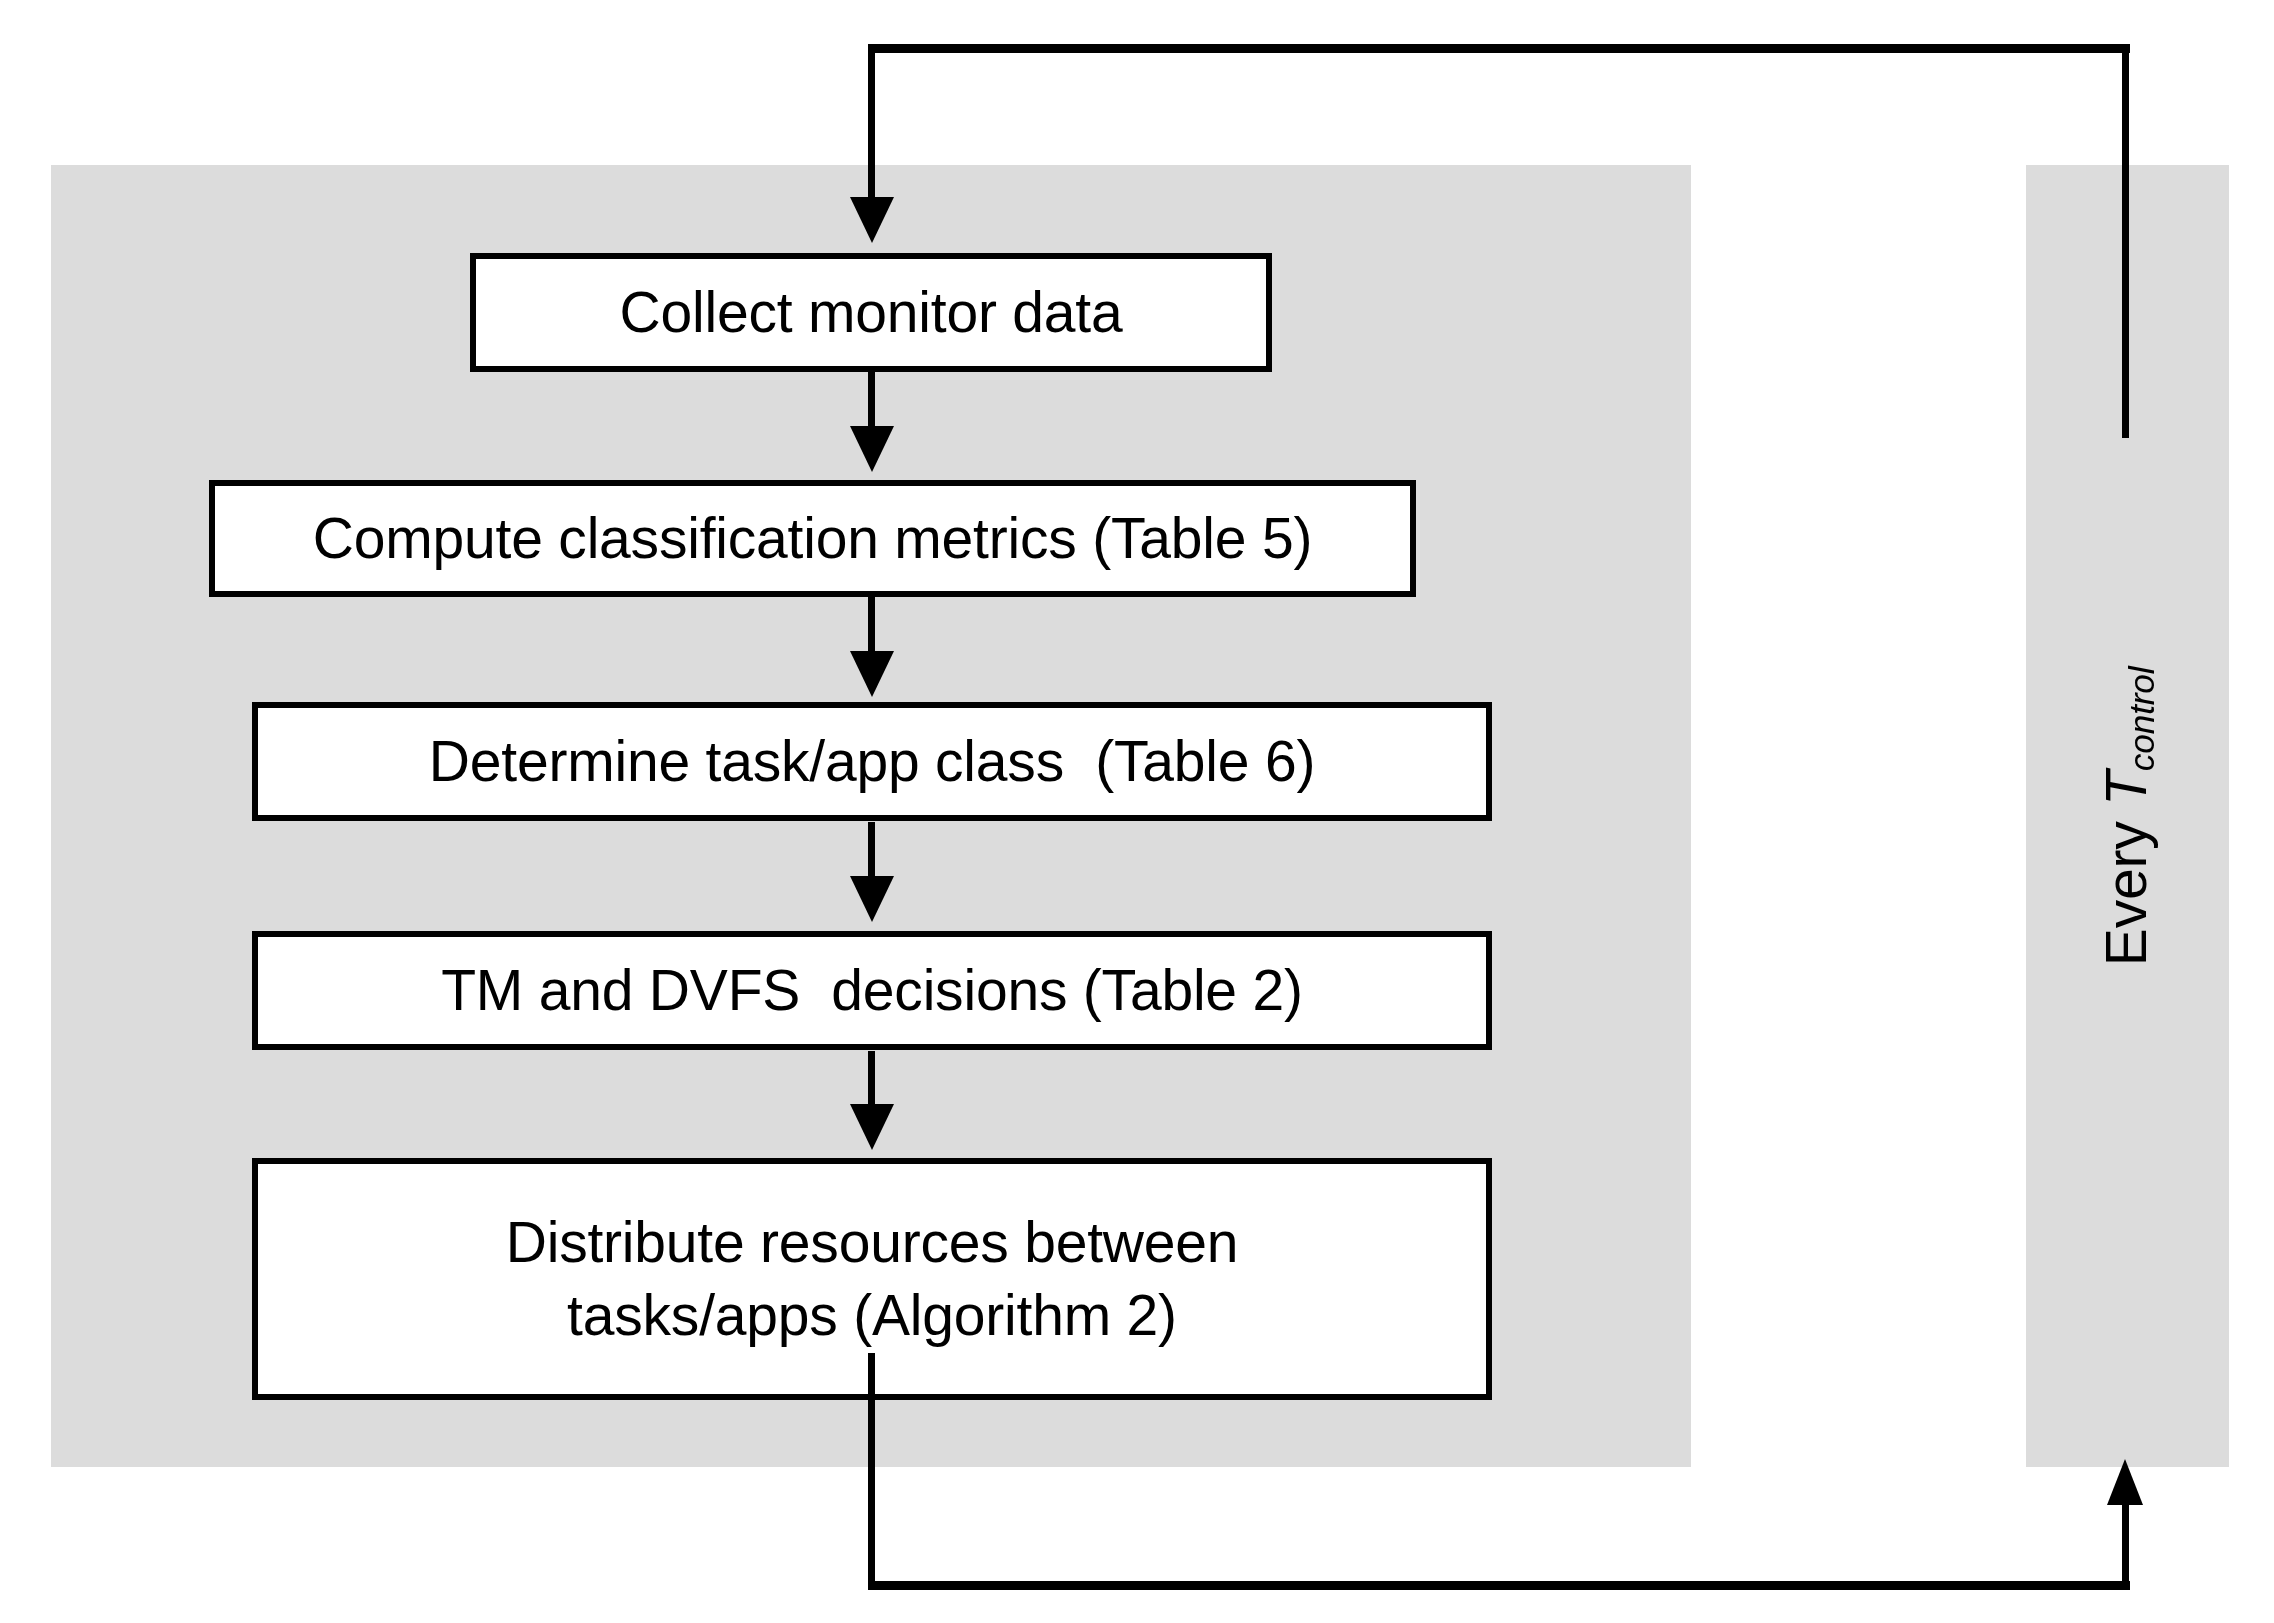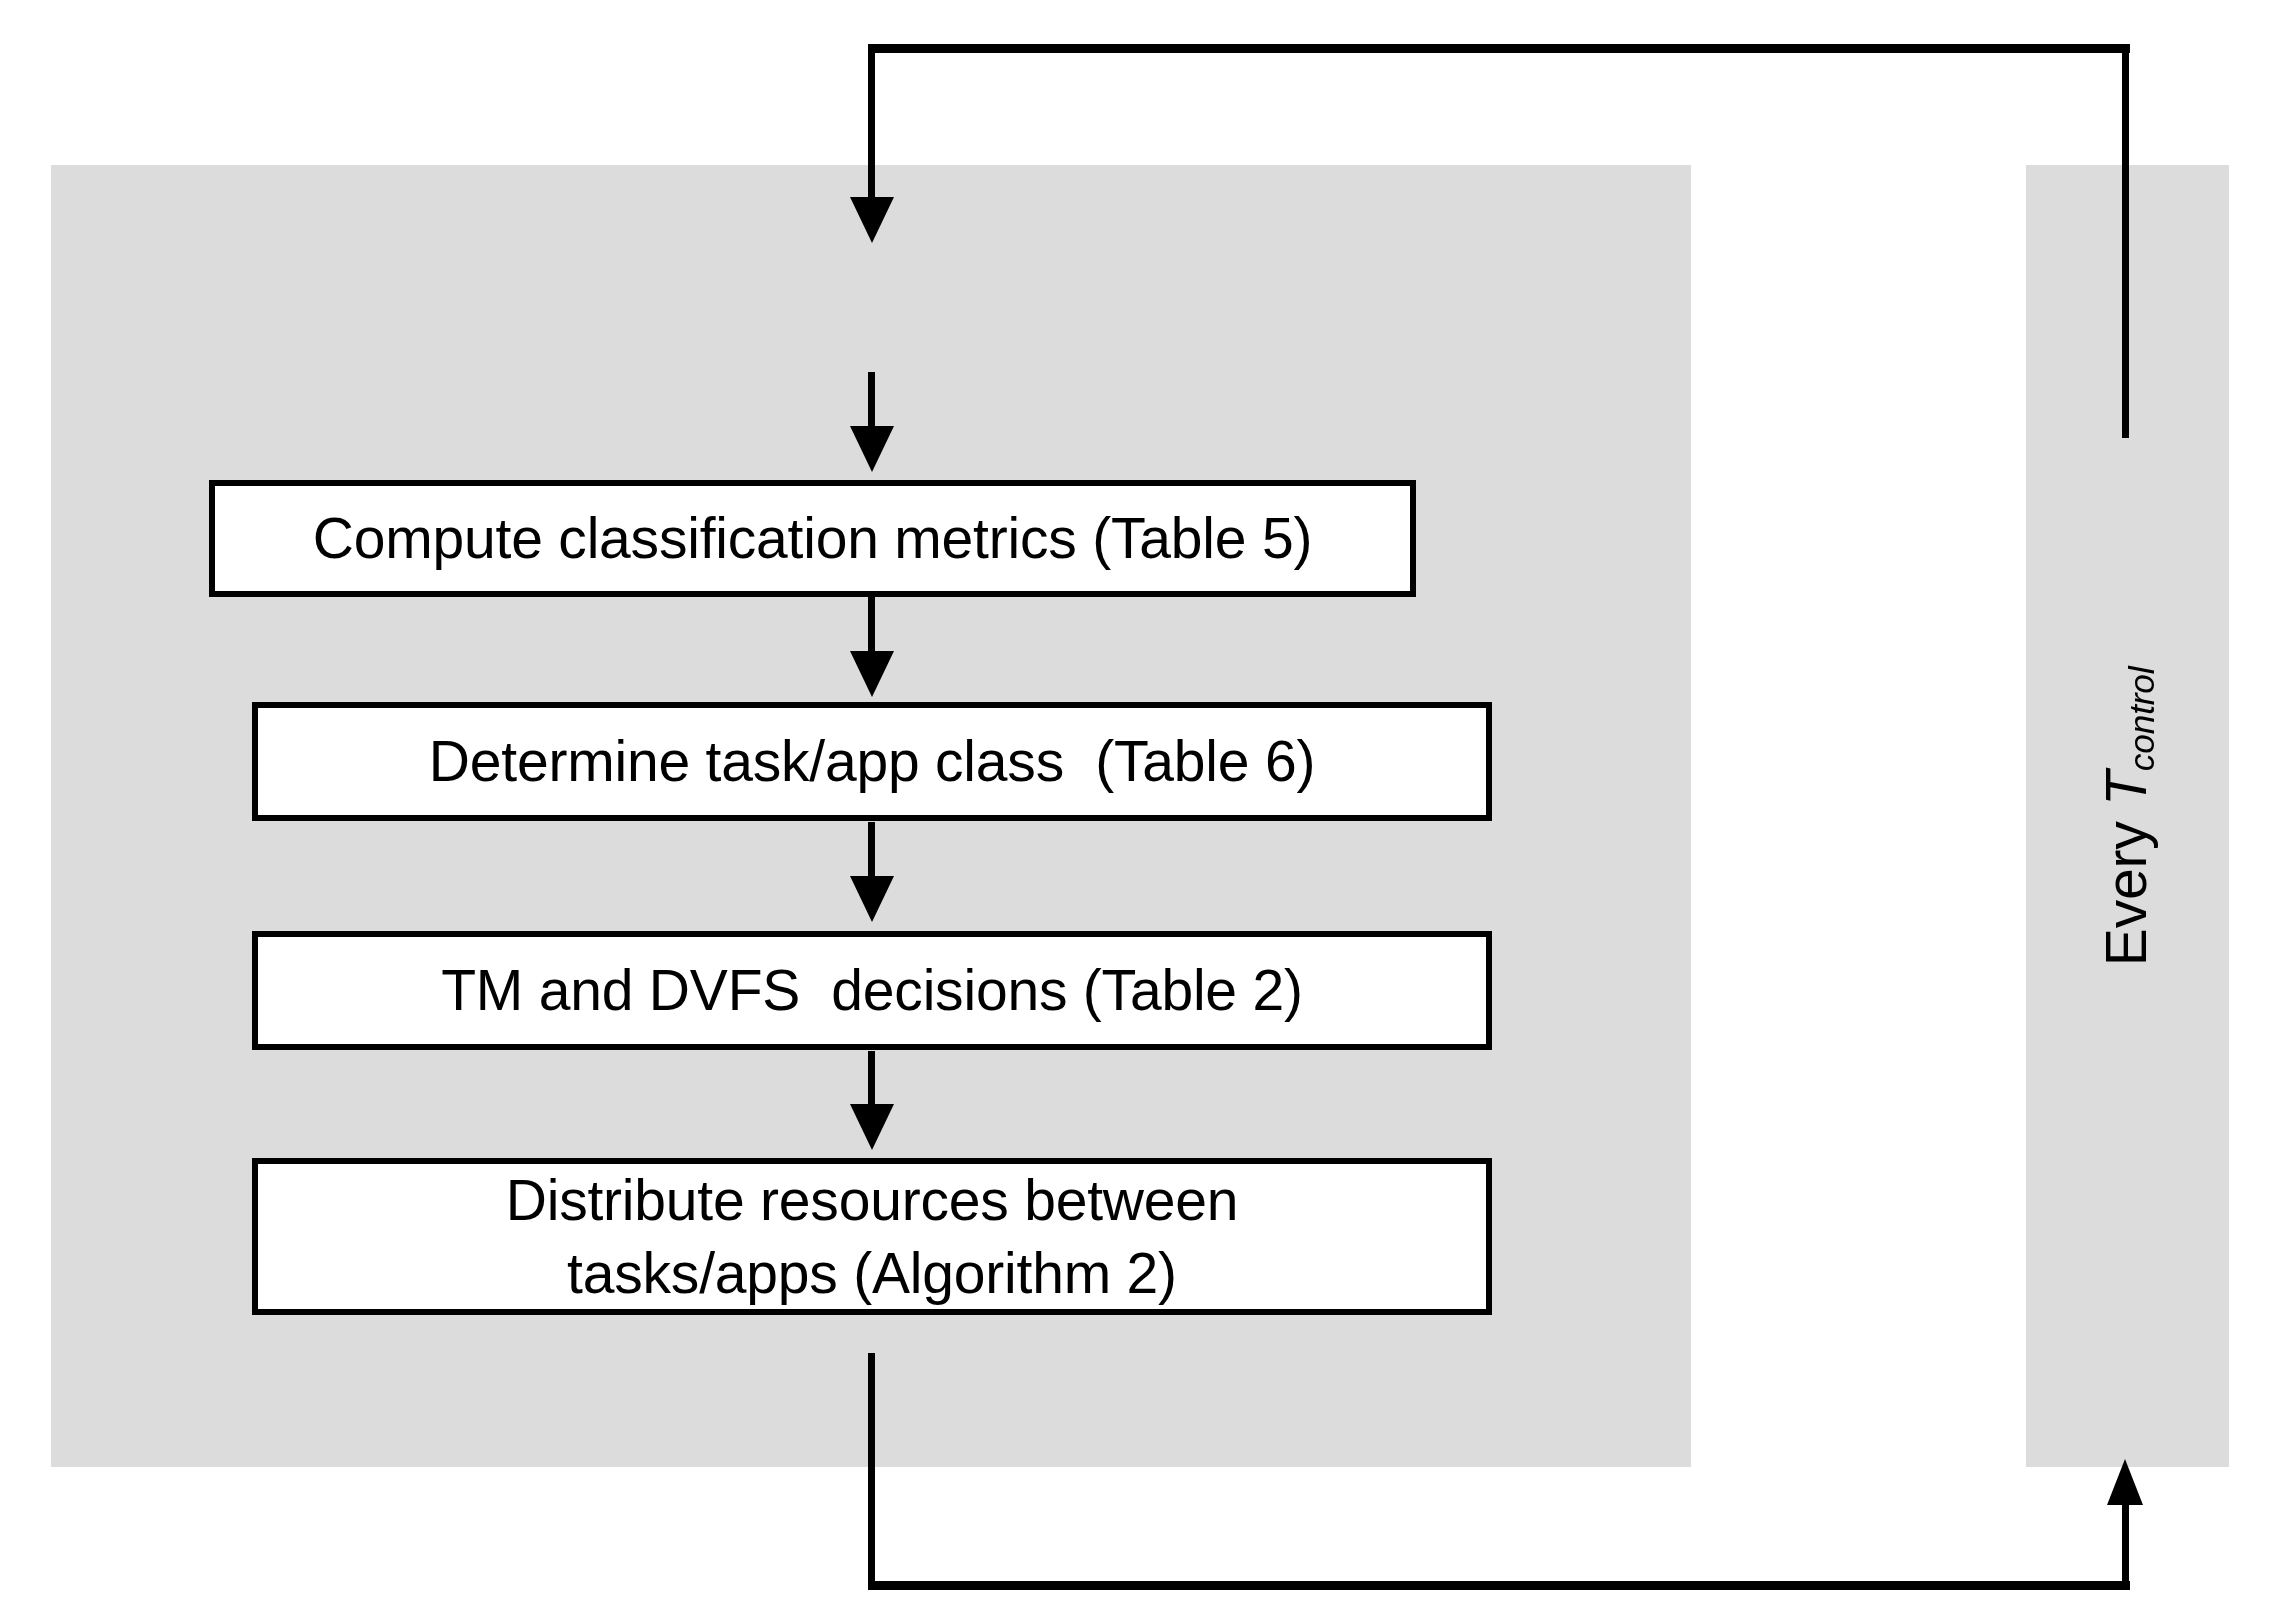--- a/index.html
+++ b/index.html
@@ -35,21 +35,21 @@
     font-size: 57px;
     line-height: 1.28;
     letter-spacing: -0.2px;
     white-space: pre;
   }
 
   #box-collect    { left: 470px; top: 253px;  width: 802px;  height: 119px; }
   #box-metrics    { left: 209px; top: 480px;  width: 1207px; height: 117px; }
   #box-class      { left: 252px; top: 702px;  width: 1240px; height: 119px; }
   #box-decisions  { left: 252px; top: 931px;  width: 1240px; height: 119px; }
-  #box-distribute { left: 252px; top: 1158px; width: 1240px; height: 157px; }
+  #box-distribute { left: 252px; top: 1158px; width: 1240px; height: 242px; }
 
   
   .vline {
     position: absolute;
     background: #000000;
     width: 7px;
   }
   .hline {
     position: absolute;
     background: #000000;
@@ -127,20 +127,21 @@
 <div id="canvas">
 
   <div class="panel" id="panel-left"></div>
   <div class="panel" id="panel-right"></div>
 
   <div class="vline" id="loop-right"></div>
   <div class="hline" id="loop-top"></div>
   <div class="vline" id="loop-down"></div>
   <div class="arrow-down" id="loop-head"></div>
 
+  <div class="pbox" id="box-collect">Collect monitor data</div>
 
   <div class="vline" id="conn1-line"></div>
   <div class="arrow-down" id="conn1-head"></div>
 
   <div class="pbox" id="box-metrics">Compute classification metrics (Table 5)</div>
 
   <div class="vline" id="conn2-line"></div>
   <div class="arrow-down" id="conn2-head"></div>
 
   <div class="pbox" id="box-class">Determine task/app class  (Table 6)</div>

